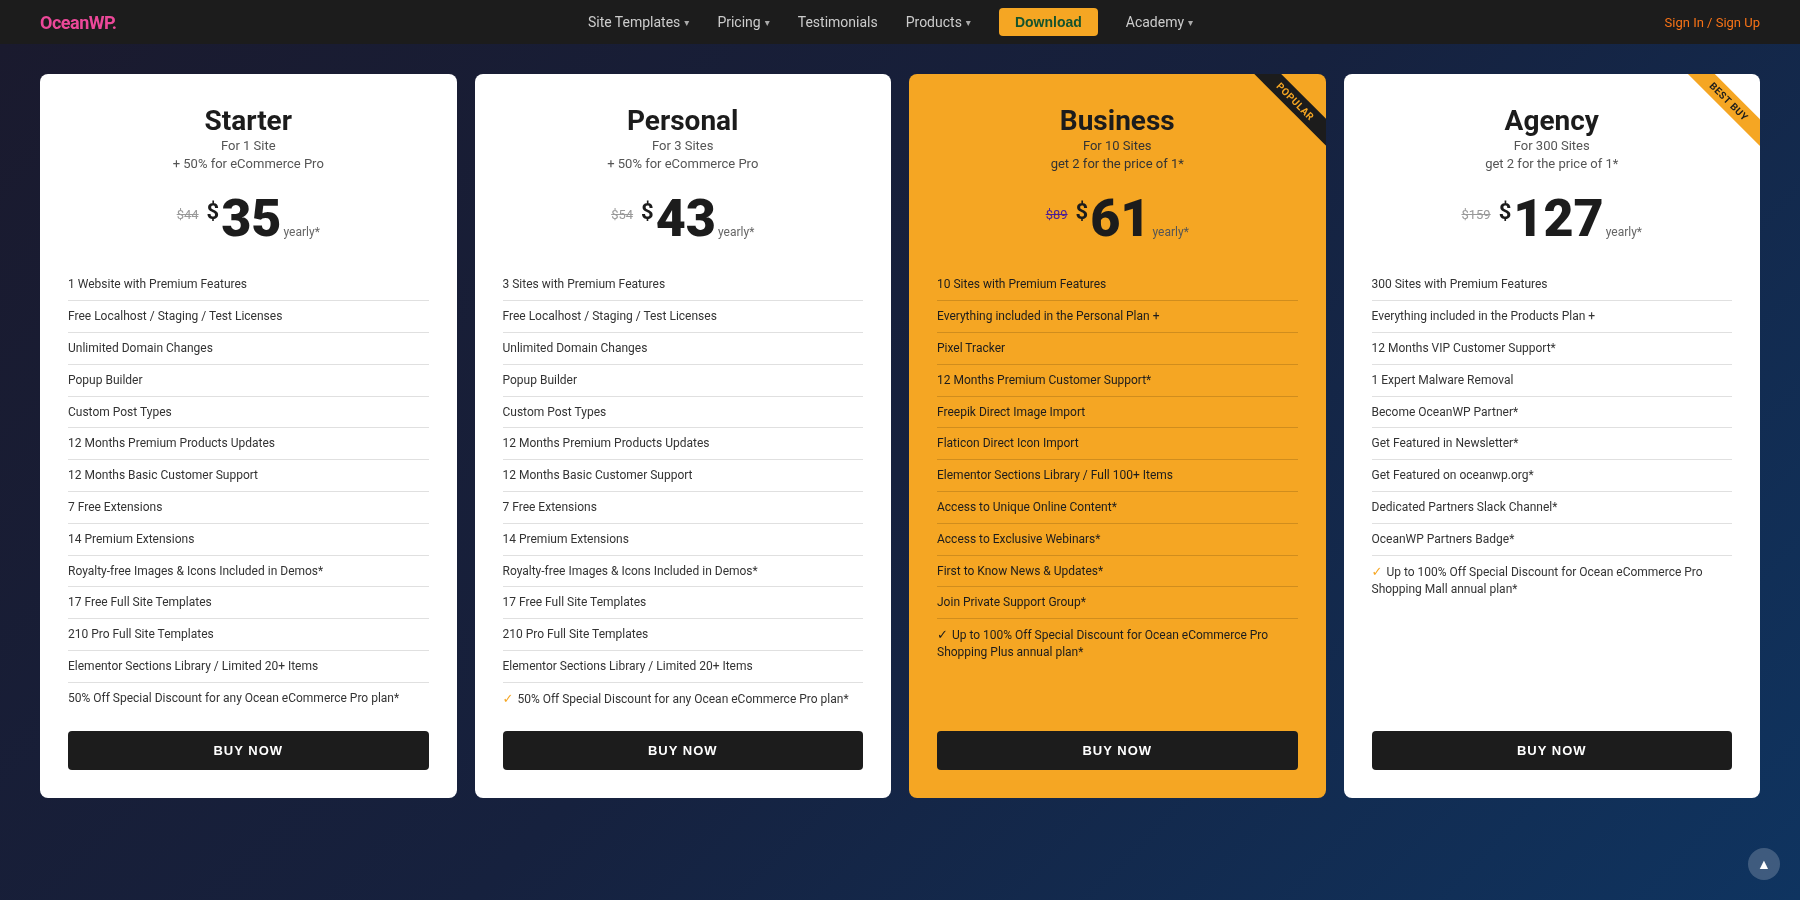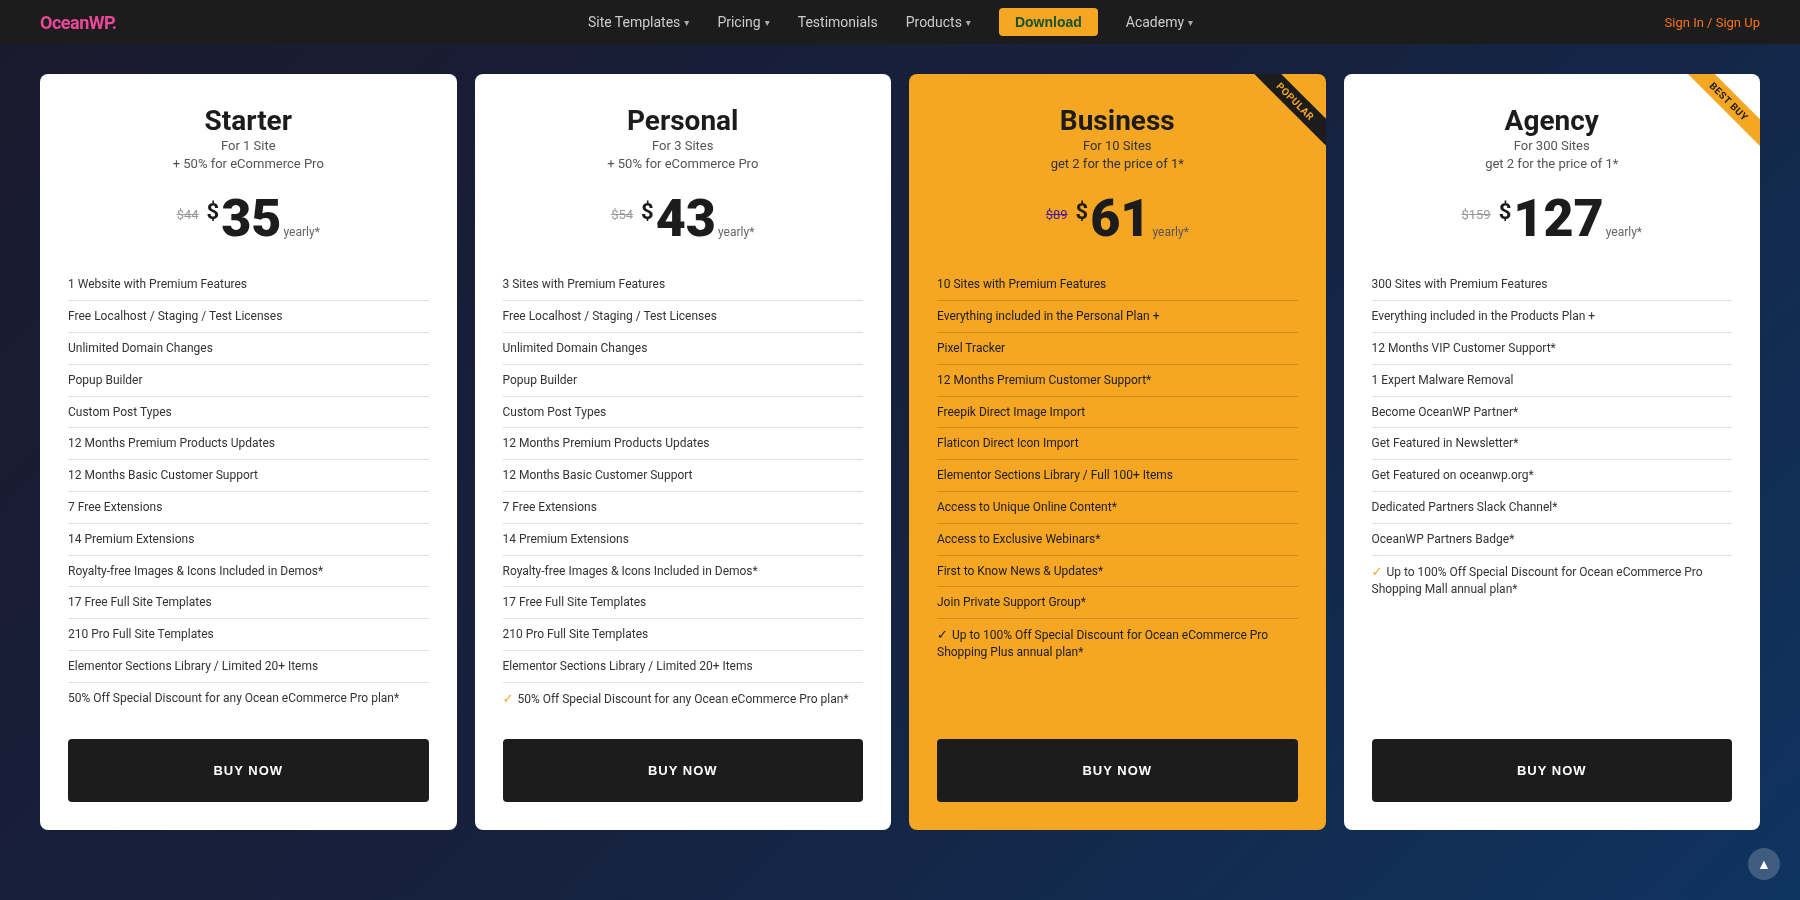--- a/index.html
+++ b/index.html
@@ -198,28 +198,28 @@
     }
     .highlighted .feature-check { color: #1c1c1c; }
 
     
     .buy-btn {
       display: block;
       width: 100%;
       background: #1c1c1c;
       color: #fff;
       border: none;
-      padding: 24px;
+      padding: 12px;
       font-size: 13px;
       font-weight: 700;
       letter-spacing: 1px;
       text-transform: uppercase;
       cursor: pointer;
       border-radius: 4px;
-      margin-top: 24px;
+      margin-top: 16px;
       text-align: center;
     }
     .highlighted .buy-btn {
       background: #1c1c1c;
       color: #fff;
     }
 
     
     .scroll-indicator {
       position: fixed;

